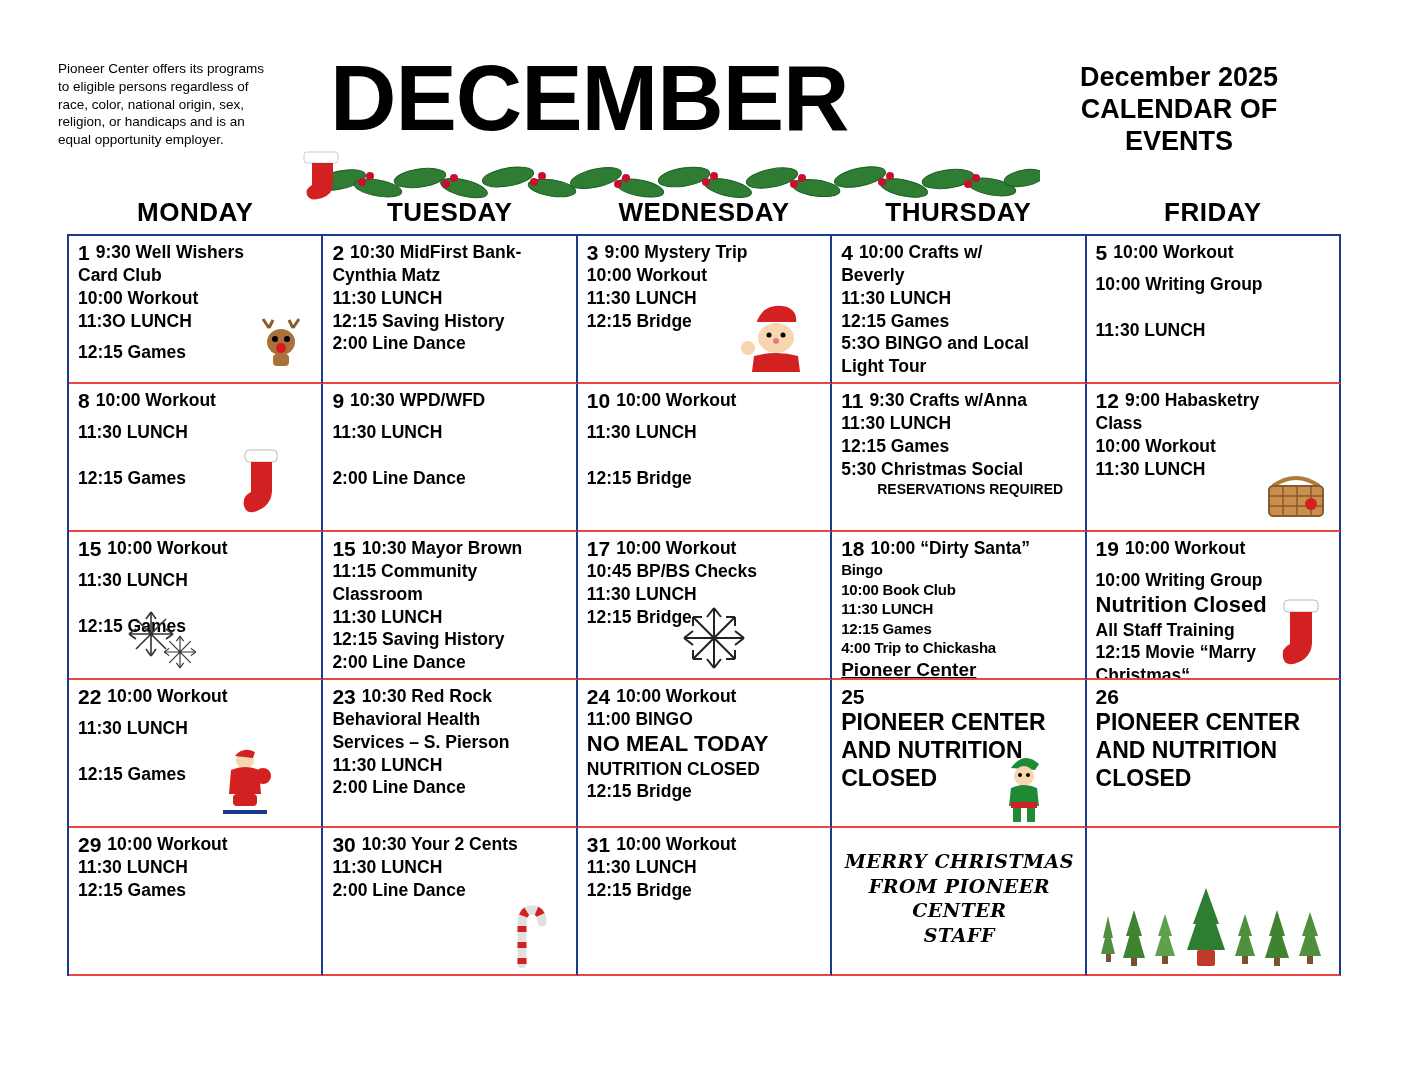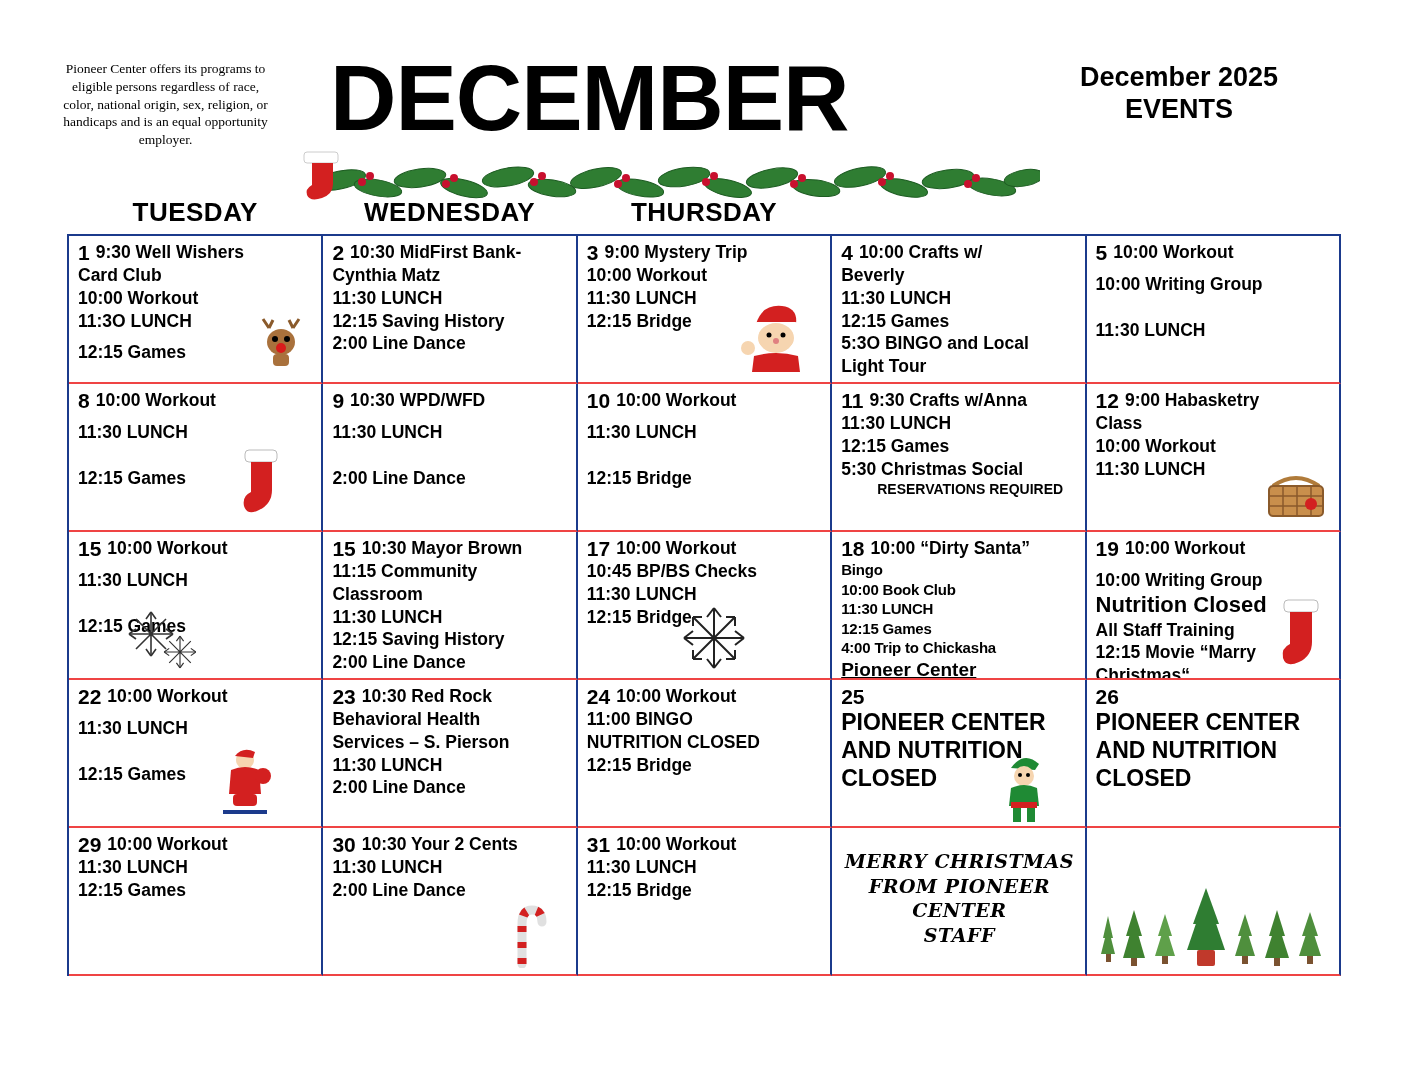--- a/index.html
+++ b/index.html
@@ -19,24 +19,24 @@
   
   .header {
     position: relative;
     height: 195px;
   }
   .disclaimer {
     position: absolute;
     left: 58px;
     top: 60px;
     width: 215px;
-    text-align: center;
+    text-align: left;
     font-size: 13.5px;
     line-height: 1.32;
-    font-family: Liberation Serif, serif;
+    font-family: Liberation Sans, sans-serif;
   }
   .month-title {
     position: absolute;
     left: 330px;
     top: 52px;
     font-size: 92px;
     font-weight: bold;
     letter-spacing: -1px;
     font-family: "Liberation Sans", sans-serif;
     line-height: 1;
@@ -163,20 +163,21 @@
 <body>
 
 <div class="header">
 
   <div class="disclaimer">Pioneer Center offers its programs to eligible persons regardless of race, color, national origin, sex, religion, or handicaps and is an equal opportunity employer.</div>
 
   <div class="month-title">DECEMBER</div>
 
   <div class="right-title">
     <span class="yr">December 2025</span>
+    <span class="coe">CALENDAR OF</span>
     <span class="coe">EVENTS</span>
   </div>
 
   <svg class="garland" viewBox="0 0 740 48">
     <g fill="#2f7d32" stroke="#1d5c22" stroke-width="1">
       <ellipse cx="40" cy="22" rx="26" ry="9" transform="rotate(-12 40 22)"></ellipse>
       <ellipse cx="78" cy="30" rx="24" ry="8" transform="rotate(10 78 30)"></ellipse>
       <ellipse cx="120" cy="20" rx="26" ry="9" transform="rotate(-8 120 20)"></ellipse>
       <ellipse cx="164" cy="30" rx="24" ry="8" transform="rotate(14 164 30)"></ellipse>
       <ellipse cx="208" cy="19" rx="26" ry="9" transform="rotate(-10 208 19)"></ellipse>
@@ -213,23 +214,25 @@
     </g>
   </svg>
 
   <svg class="stocking-top" viewBox="0 0 42 60">
     <rect x="4" y="2" width="34" height="11" rx="3" fill="#ffffff" stroke="#cccccc"></rect>
     <path d="M9 13 L33 13 L33 34 Q33 44 22 48 Q10 52 7 45 Q5 39 12 35 L12 13 Z" fill="#d32020"></path>
   </svg>
 </div>
 
 <div class="dayheads">
+  <div class="dayhead">MONDAY</div>
   <div class="dayhead">TUESDAY</div>
   <div class="dayhead">WEDNESDAY</div>
   <div class="dayhead">THURSDAY</div>
+  <div class="dayhead">FRIDAY</div>
 </div>
 
 <div class="calendar">
 
   <div class="cell">
     <span class="daynum">1</span><span class="firstline">9:30 Well Wishers</span>
     <div class="ev">     Card Club
 10:00 Workout
 11:3O LUNCH</div>
     <div class="ev gap">12:15 Games</div>
@@ -417,20 +420,21 @@
     <span class="daynum">23</span><span class="firstline">10:30 Red Rock</span>
     <div class="ev">Behavioral Health
 Services – S. Pierson
 11:30 LUNCH
 2:00 Line Dance</div>
   </div>
 
   <div class="cell">
     <span class="daynum">24</span><span class="firstline">10:00 Workout</span>
     <div class="ev">11:00 BINGO</div>
+    <div class="ev big">NO MEAL TODAY</div>
     <div class="ev">NUTRITION CLOSED
 12:15 Bridge</div>
   </div>
 
   <div class="cell closed">
     <span class="daynum">25</span>
     <div class="ev big">PIONEER CENTER
 AND NUTRITION
 CLOSED</div>
     <svg class="deco elf" viewBox="0 0 54 74">

